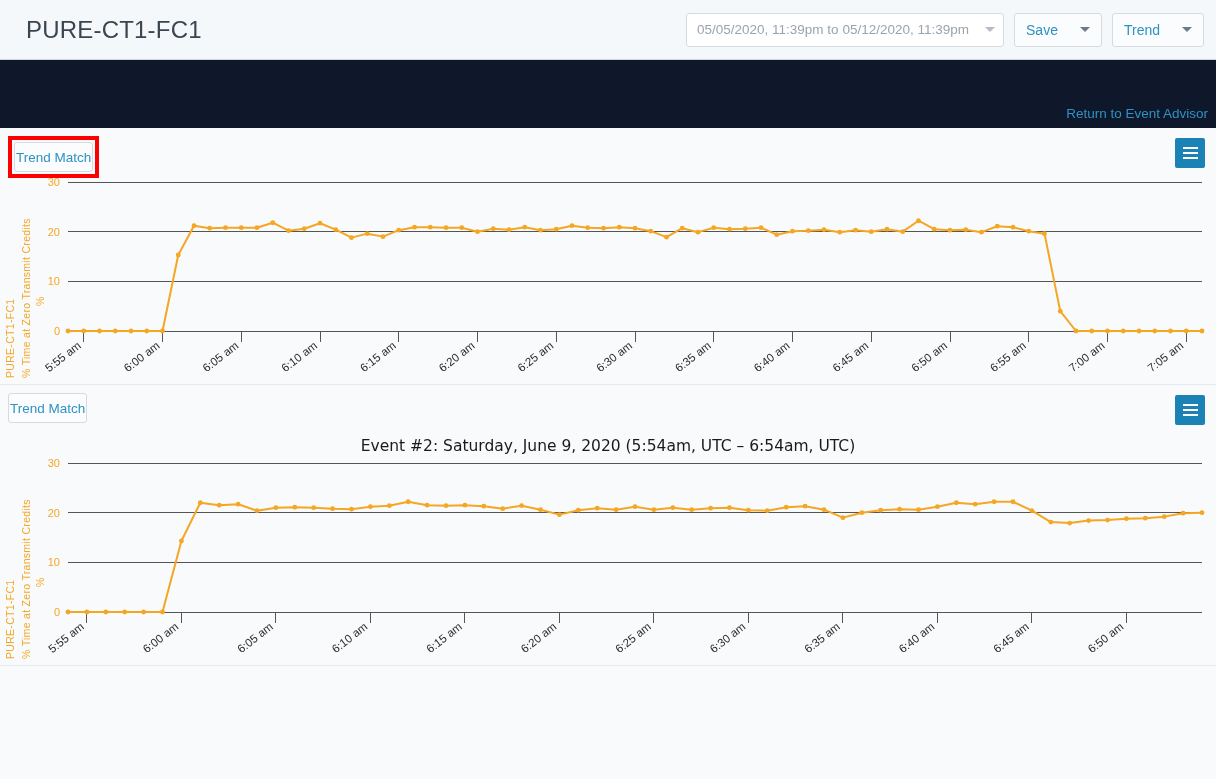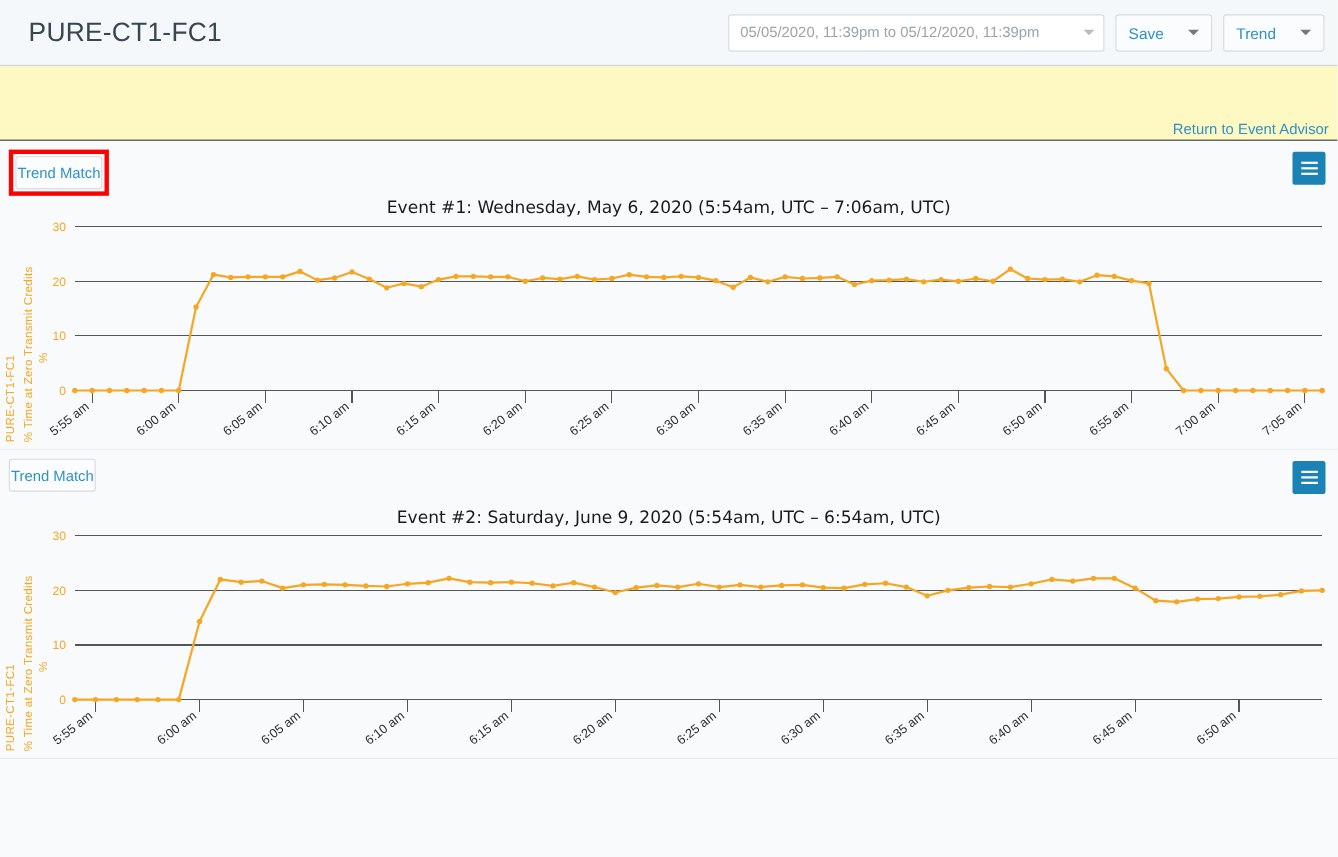--- a/index.html
+++ b/index.html
@@ -29,21 +29,21 @@
     letter-spacing: .2px;
     white-space: nowrap;
   }
   .header-controls {
     margin-left: auto;
     display: flex;
     align-items: center;
     gap: 10px;
   }
   .daterange {
-    width: 342px;
+    width: 318px;
     height: 34px;
     background: #fff;
     border: 1px solid #d6dbe0;
     border-radius: 3px;
     display: flex;
     align-items: center;
     padding: 0 8px 0 10px;
     font-size: 13.5px;
     color: #9aa4ad;
     white-space: nowrap;
@@ -70,22 +70,22 @@
     font-size: 14px;
     color: #2e92c4;
     cursor: pointer;
     white-space: nowrap;
   }
   .btn-split .caret-down { border-top-color: #6f7a84; margin-left: 0; }
 
   
   .toolbar-band {
     height: 68px;
-    background: #fef9c3;
-    border-bottom: 1px solid #0f172a;
+    background: #0f172a;
+    border-bottom: 5px solid #0f172a;
     position: relative;
   }
   .return-link {
     position: absolute;
     right: 8px;
     bottom: 2px;
     font-size: 13.5px;
     color: #2e92c4;
     cursor: pointer;
     white-space: nowrap;
@@ -206,21 +206,20 @@
   <div class="panel-toolbar">
     <span class="trend-match-wrap annotated">
       <button class="btn-trend">Trend Match</button>
     </span>
     <button class="hamburger-btn">
       <i></i>
       <i></i>
       <i></i>
     </button>
   </div>
-  <div class="chart-title">Event #1: Wednesday, May 6, 2020 (5:54am, UTC – 7:06am, UTC)</div>
   <div class="plot-wrap">
     <div class="ylabel-group">
       <div class="ylabel" style="left:16px; bottom:6px;">PURE-CT1-FC1</div>
       <div class="ylabel" style="left:32px; bottom:6px;">% Time at Zero Transmit Credits</div>
       <div class="ylabel" style="left:46px; bottom:78px;">%</div>
     </div>
     <svg id="svg-chart-0" width="1216" height="210">
         <line x1="68" y1="157" x2="1202" y2="157" stroke="#555" stroke-width="1" shape-rendering="crispEdges"></line>
         <text x="60" y="161" text-anchor="end" font-size="11" fill="#f5a623" font-family="&quot;Liberation Sans&quot;, sans-serif">0</text>
         <line x1="68" y1="107.33333333333334" x2="1202" y2="107.33333333333334" stroke="#555" stroke-width="1" shape-rendering="crispEdges"></line>

